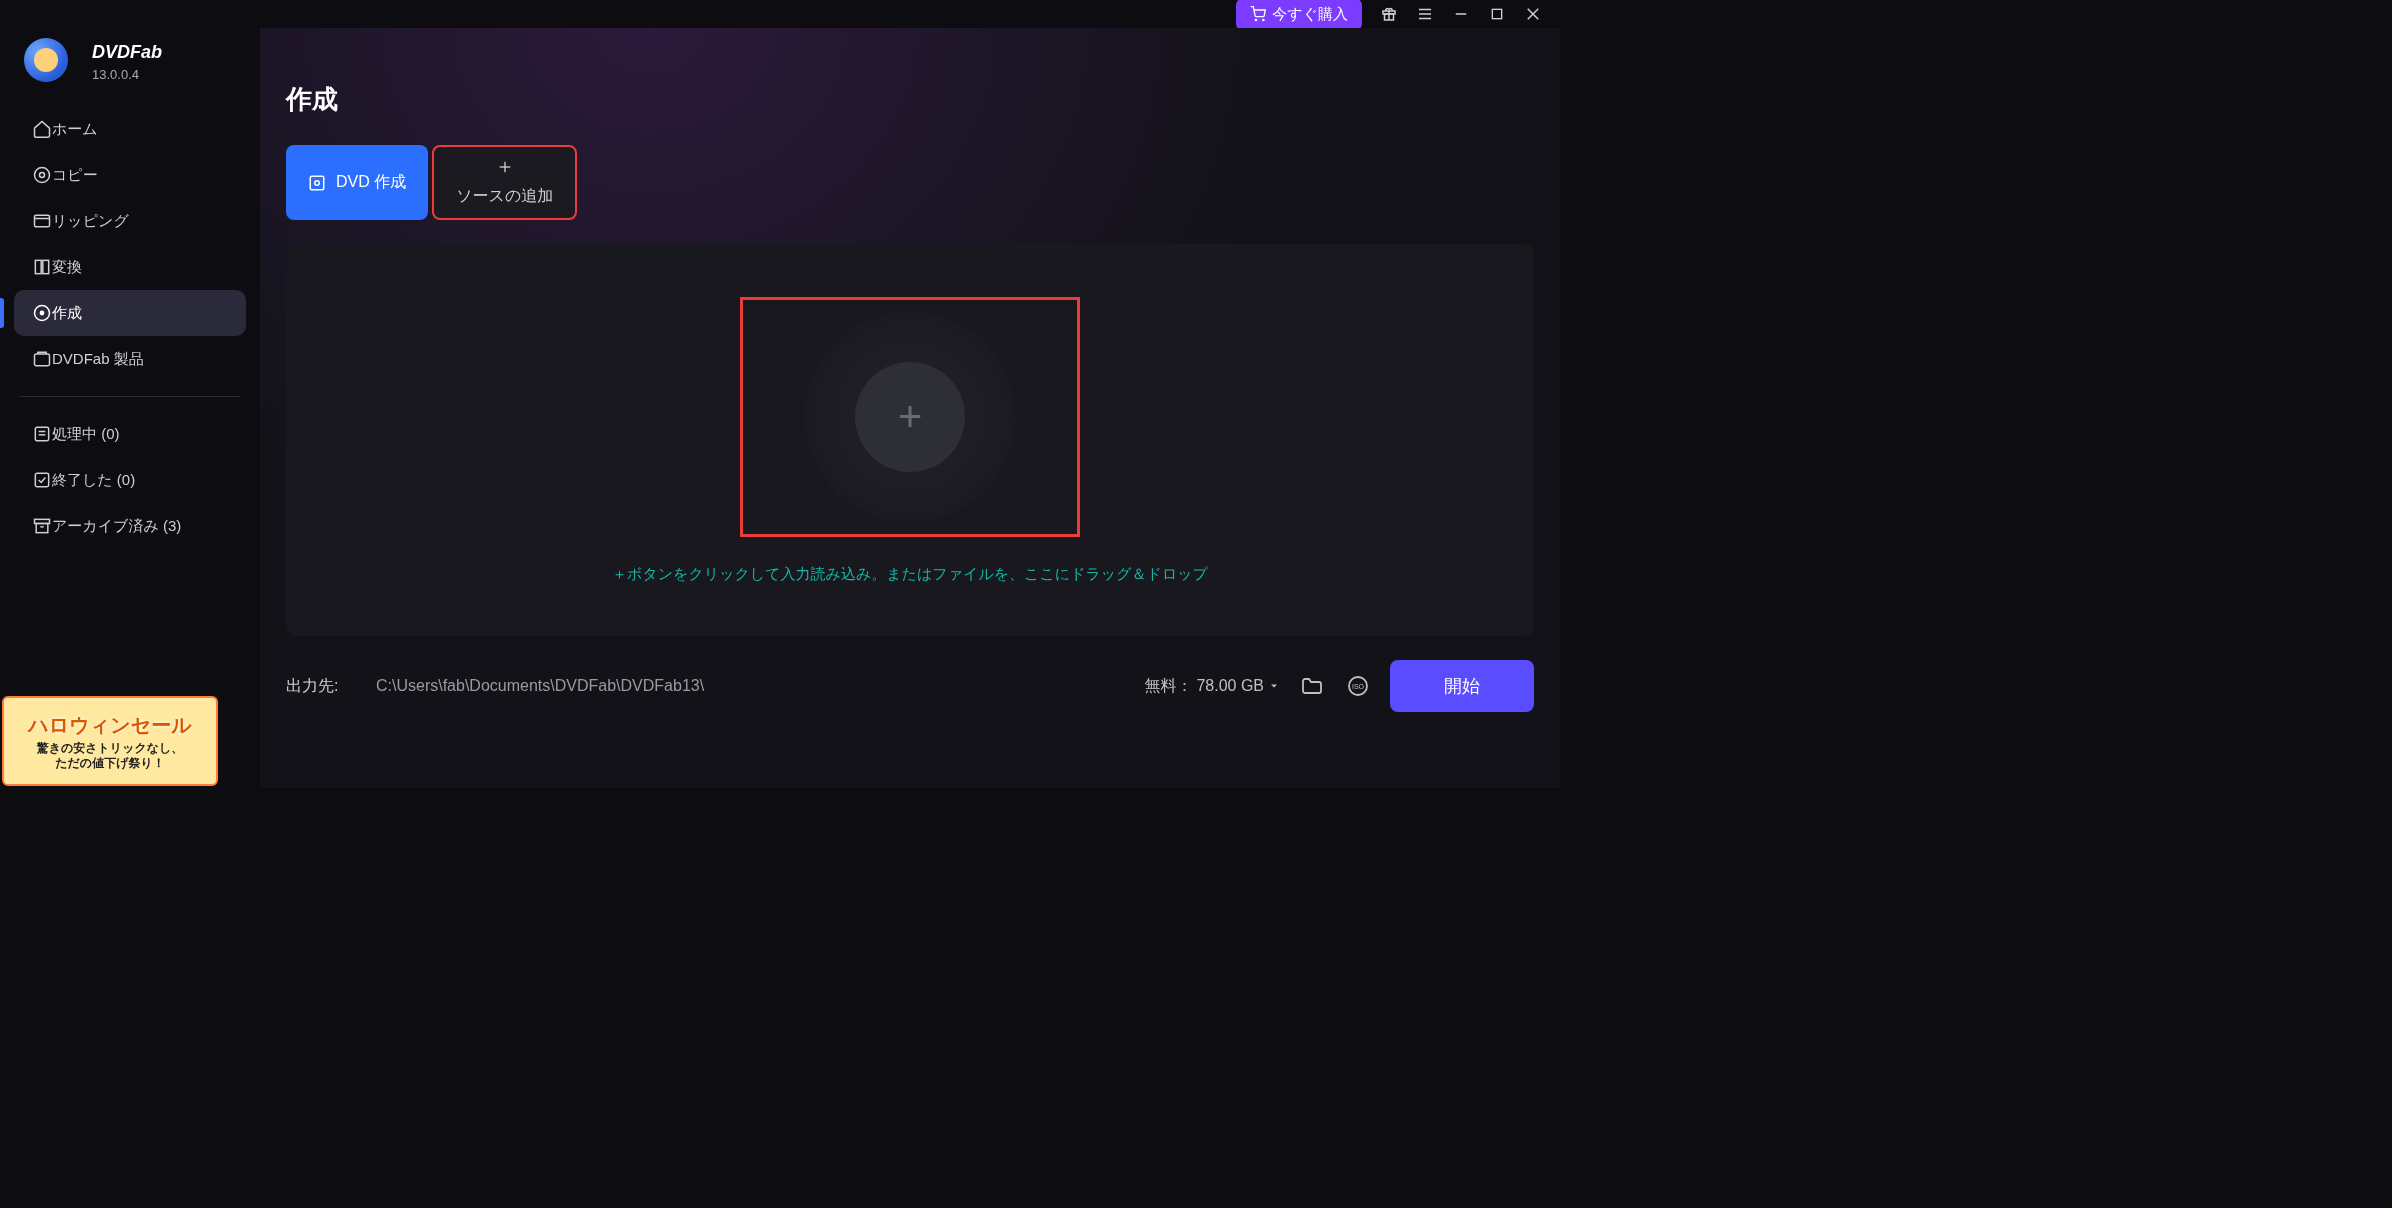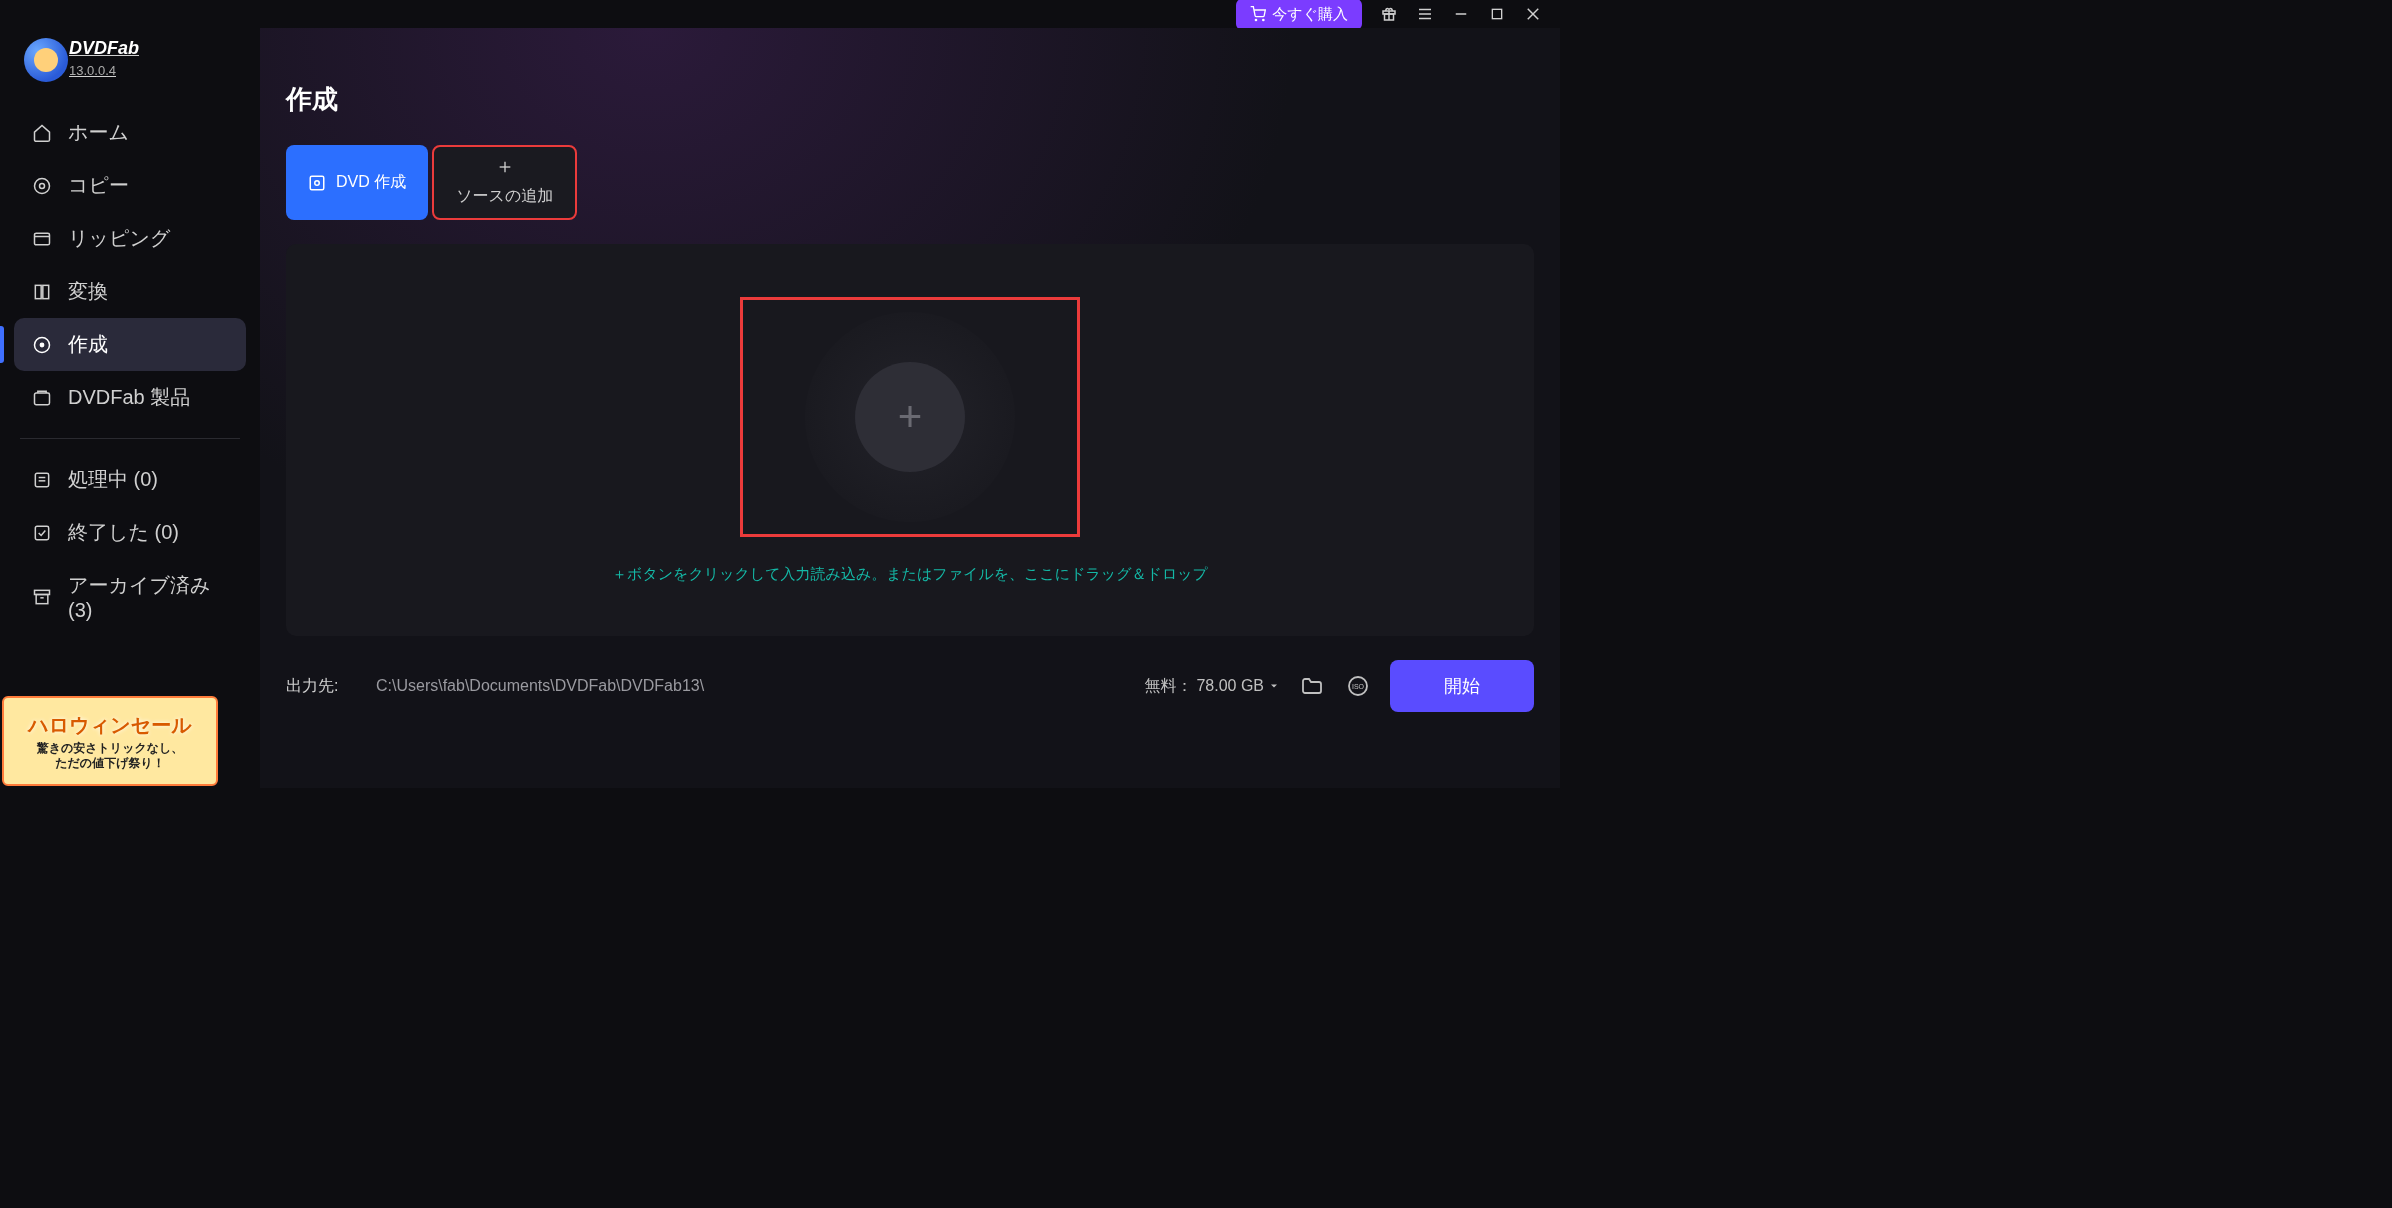--- a/index.html
+++ b/index.html
@@ -8,28 +8,28 @@
 
 .titlebar { height: 28px; display: flex; justify-content: flex-end; align-items: center; gap: 18px; padding-right: 18px; }
 .buy-btn { background: #7b3cff; color: #fff; padding: 6px 14px; border-radius: 6px; font-size: 15px; display: flex; align-items: center; gap: 6px; cursor: pointer; }
 .titlebar-icon { width: 18px; height: 18px; display: flex; align-items: center; justify-content: center; color: #d0d0d0; cursor: pointer; }
 
 
 .app { flex: 1; display: flex; min-height: 0; }
 
 
 .sidebar { width: 260px; background: #0d0d11; display: flex; flex-direction: column; padding: 0 14px; position: relative; }
-.logo-area { display: flex; align-items: flex-start; gap: 1px; padding: 10px 10px 24px 10px; text-decoration: underline; }
+.logo-area { display: flex; align-items: flex-end; gap: 24px; padding: 10px 10px 24px 10px; }
 .logo-avatar { width: 44px; height: 44px; border-radius: 50%; background: radial-gradient(circle at 30% 30%, #6aa8ff 0%, #2a5bd8 70%); display: flex; align-items: center; justify-content: center; font-size: 24px; position: relative; overflow: hidden; }
 .logo-avatar::after{content:""; position:absolute; width:24px; height:24px; background:#ffd07a; border-radius:50%; top:10px; left:10px;}
 .logo-text { display: flex; flex-direction: column; }
 .logo-title { font-weight: 700; font-style: italic; font-size: 18px; color: #fff; }
 .logo-version { font-size: 13px; color: #aaa; margin-top: 4px; }
 
-.nav-item { display: flex; align-items: center; gap: 16px; padding: 13px 18px; border-radius: 10px; cursor: pointer; color: #d0d0d0; font-size: 20px; position: relative; }
+.nav-item { display: flex; align-items: center; padding: 13px 18px; border-radius: 10px; cursor: pointer; color: #d0d0d0; font-size: 15px; position: relative; }
 .nav-item.active { background: #2a2a3a; color: #fff; }
 .nav-item.active::before { content: ""; position: absolute; left: -14px; top: 8px; bottom: 8px; width: 4px; background: #3f6fff; border-radius: 0 3px 3px 0; }
 .nav-icon { width: 20px; height: 20px; display: flex; align-items: center; justify-content: center; }
 .nav-divider { height: 1px; background: #2a2a30; margin: 14px 6px; }
 
 .promo { position: absolute; left: 2px; bottom: 2px; width: 216px; height: 90px; background: #ffe8a0; border: 2px solid #ff7b3a; border-radius: 6px; display:flex; flex-direction:column; align-items:center; justify-content:center; overflow:hidden; }
 .promo-title { font-weight: 800; font-size: 20px; color: #d85a00; text-shadow: 0 0 4px #fff; }
 .promo-sub { font-size: 12px; color: #222; font-weight: 700; text-align:center; line-height:1.2; margin-top:2px;}
 
 

